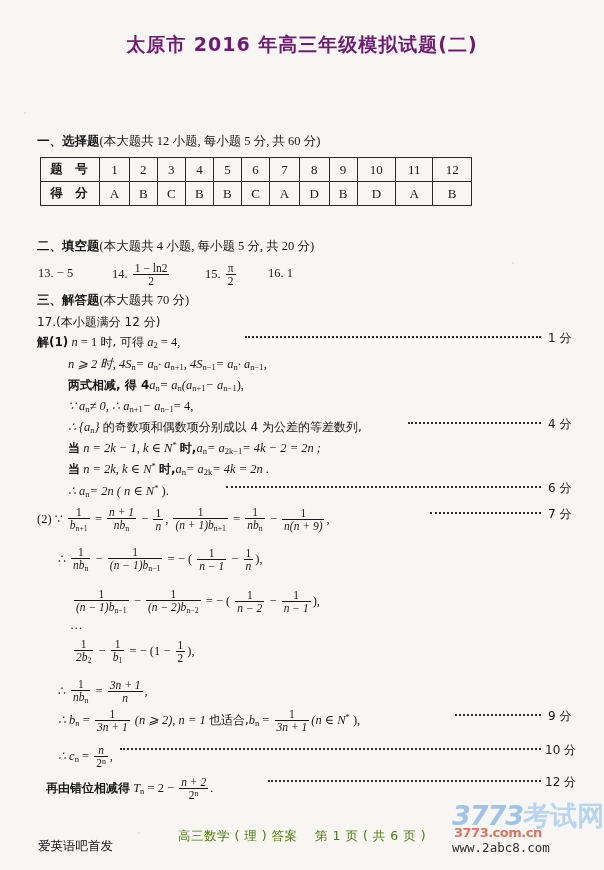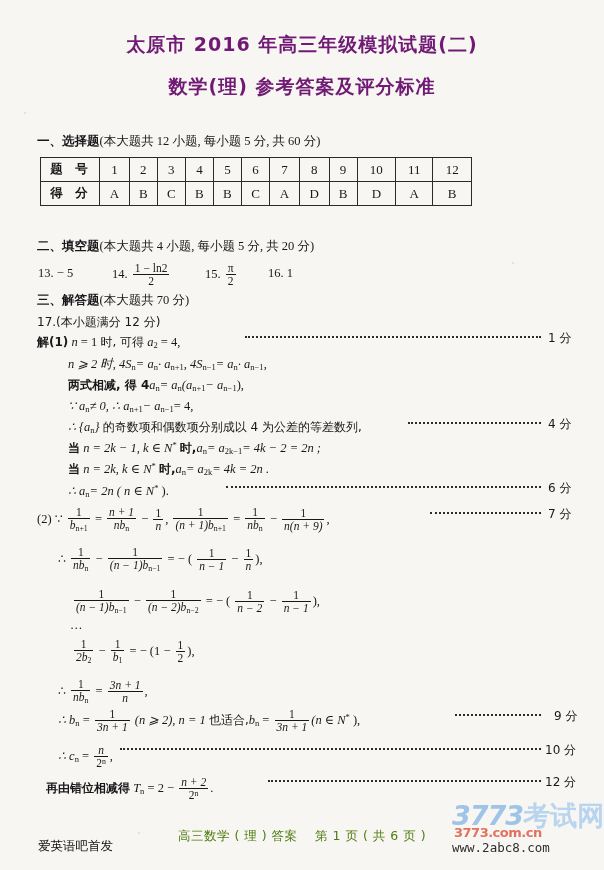--- a/index.html
+++ b/index.html
@@ -143,21 +143,20 @@
 
   
   .speck{position:absolute;background:#dedbd3;width:2px;height:2px;border-radius:50%;}
 </style>
 </head>
 <body>
 
 <div class="page">
 
   <div class="doc-title" id="title-main">太原市 2016 年高三年级模拟试题(二)</div>
-  <div class="doc-title" id="title-sub">数学(理) 参考答案及评分标准</div>
 
   <div class="sec-head" style="top:133px;">
     <b>一、选择题</b><span class="paren">(本大题共 12 小题, 每小题 5 分, 共 60 分)</span>
   </div>
 
   <table id="mc-table">
     <tbody>
         <tr>
       <td class="rowhead">题 号</td>
       <td>1</td>
@@ -396,21 +395,21 @@
     <i class="v">(n ⩾ 2),</i>
     <i class="v">n = 1</i>
     <span class="cjk">也适合,</span><i class="v">b</i><sub>n</sub>
     <span>=</span>
     <span class="frac">
       <span>1</span>
       <span class="den"><i class="v">3n + 1</i></span>
     </span><i class="v">(n ∈ N</i><sup>*</sup><span> ),</span>
   </div>
   <div class="leader" style="left:455px;top:714px;width:86px;"></div>
-  <div class="score" style="left:548px;top:708px;margin-left:6px;">9 分</div>
+  <div class="score" style="left:548px;top:708px;">9 分</div>
 
   <div class="line" style="left:58px;top:744px;">
     <i class="v">∴ c</i><sub>n</sub>
     <span>=</span>
     <span class="frac">
       <span class="num"><i class="v">n</i></span>
       <span class="den"><span>2</span><sup>n</sup></span>
     </span><span>,</span>
   </div>
   <div class="leader" style="left:120px;top:748px;width:421px;"></div>

